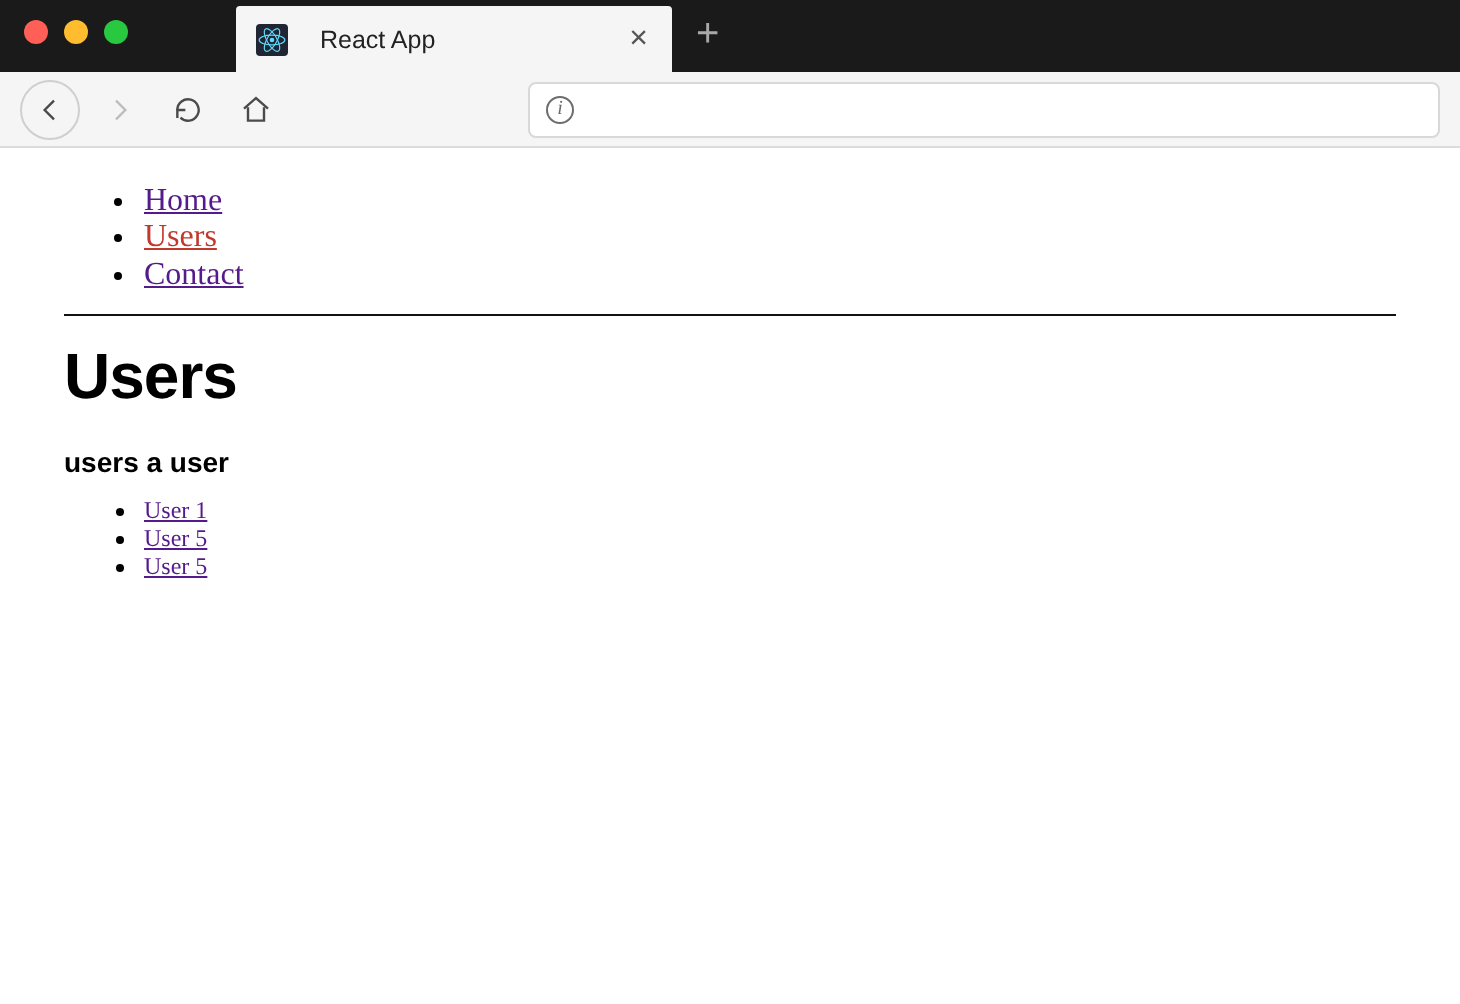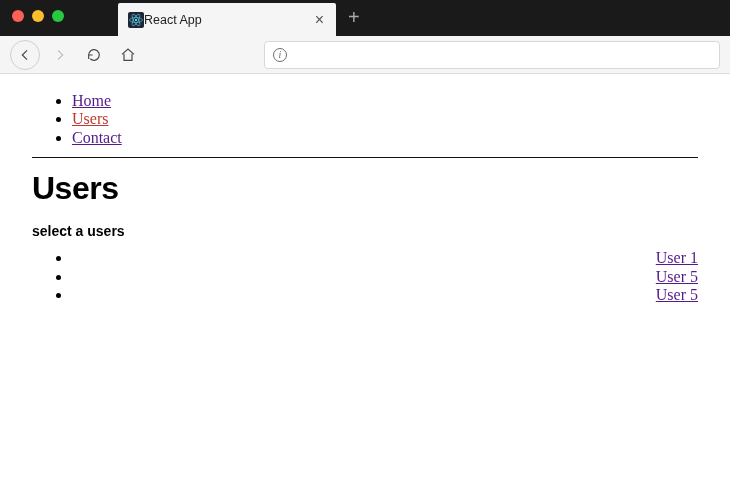--- a/index.html
+++ b/index.html
@@ -30,21 +30,21 @@
     .tl-yellow { background: #febc2e; }
     .tl-green { background: #28c840; }
     .tab-spacer { width: 42px; }
     .tab {
       background: #f5f5f5;
       height: 33px;
       margin-top: 3px;
       display: flex;
       align-items: center;
       padding: 0 10px 0 10px;
-      gap: 0;
+      gap: 16px;
       min-width: 218px;
       border-top-left-radius: 2px;
       border-top-right-radius: 2px;
     }
     .favicon {
       width: 16px; height: 16px;
       background: #1f2533;
       border-radius: 2px;
       display: flex;
       align-items: center;
@@ -159,23 +159,22 @@
       font-family: -apple-system, "Helvetica Neue", Arial, sans-serif;
       font-size: 14px;
       font-weight: 700;
       margin-bottom: 10px;
     }
     .userlist {
       list-style: disc;
       padding-left: 40px;
     }
     .userlist li {
-      font-size: 16px;
+      font-size: 12px;
       line-height: 1.15;
-      text-align: right;
     }
     .userlist a {
       color: #551a8b;
       text-decoration: underline;
     }
   </style>
 </head>
 <body>
 
 <div class="titlebar">
@@ -232,19 +231,19 @@
 </div>
 
 <div class="page">
   <ul class="navlist">
     <li><a href="#">Home</a></li>
     <li><a href="#" class="active">Users</a></li>
     <li><a href="#">Contact</a></li>
   </ul>
   <hr class="sep">
   <h1 class="page-heading">Users</h1>
-  <div class="subhead">select a users</div>
+  <div class="subhead">users a user</div>
   <ul class="userlist">
     <li><a href="#">User 1</a></li>
     <li><a href="#">User 5</a></li>
     <li><a href="#">User 5</a></li>
   </ul>
 </div>
 
 </body></html>

